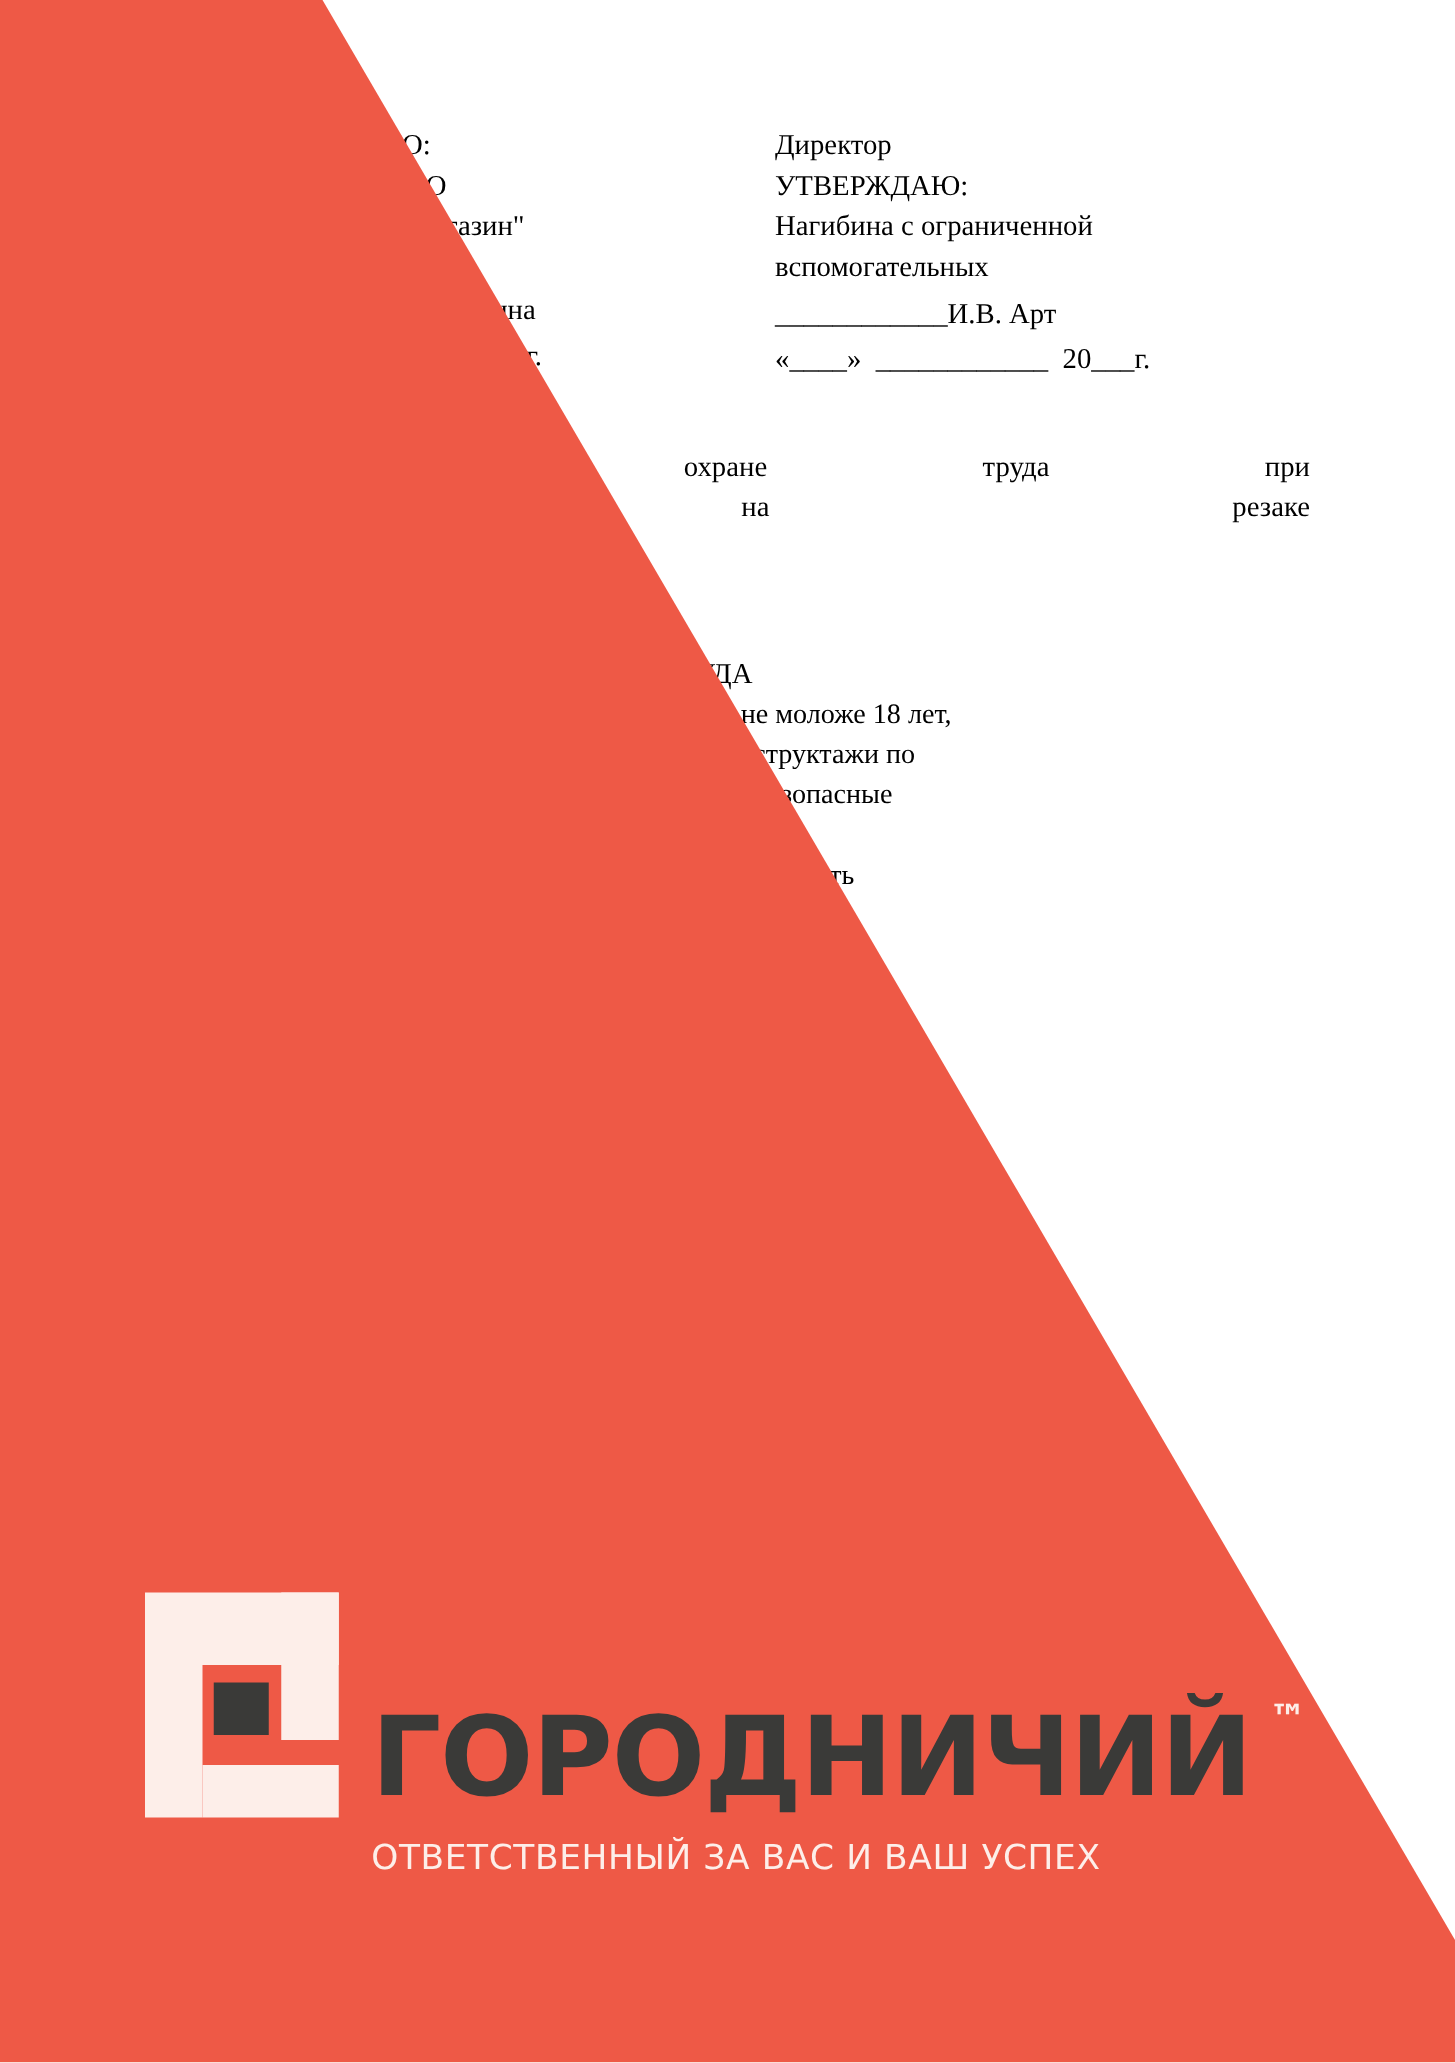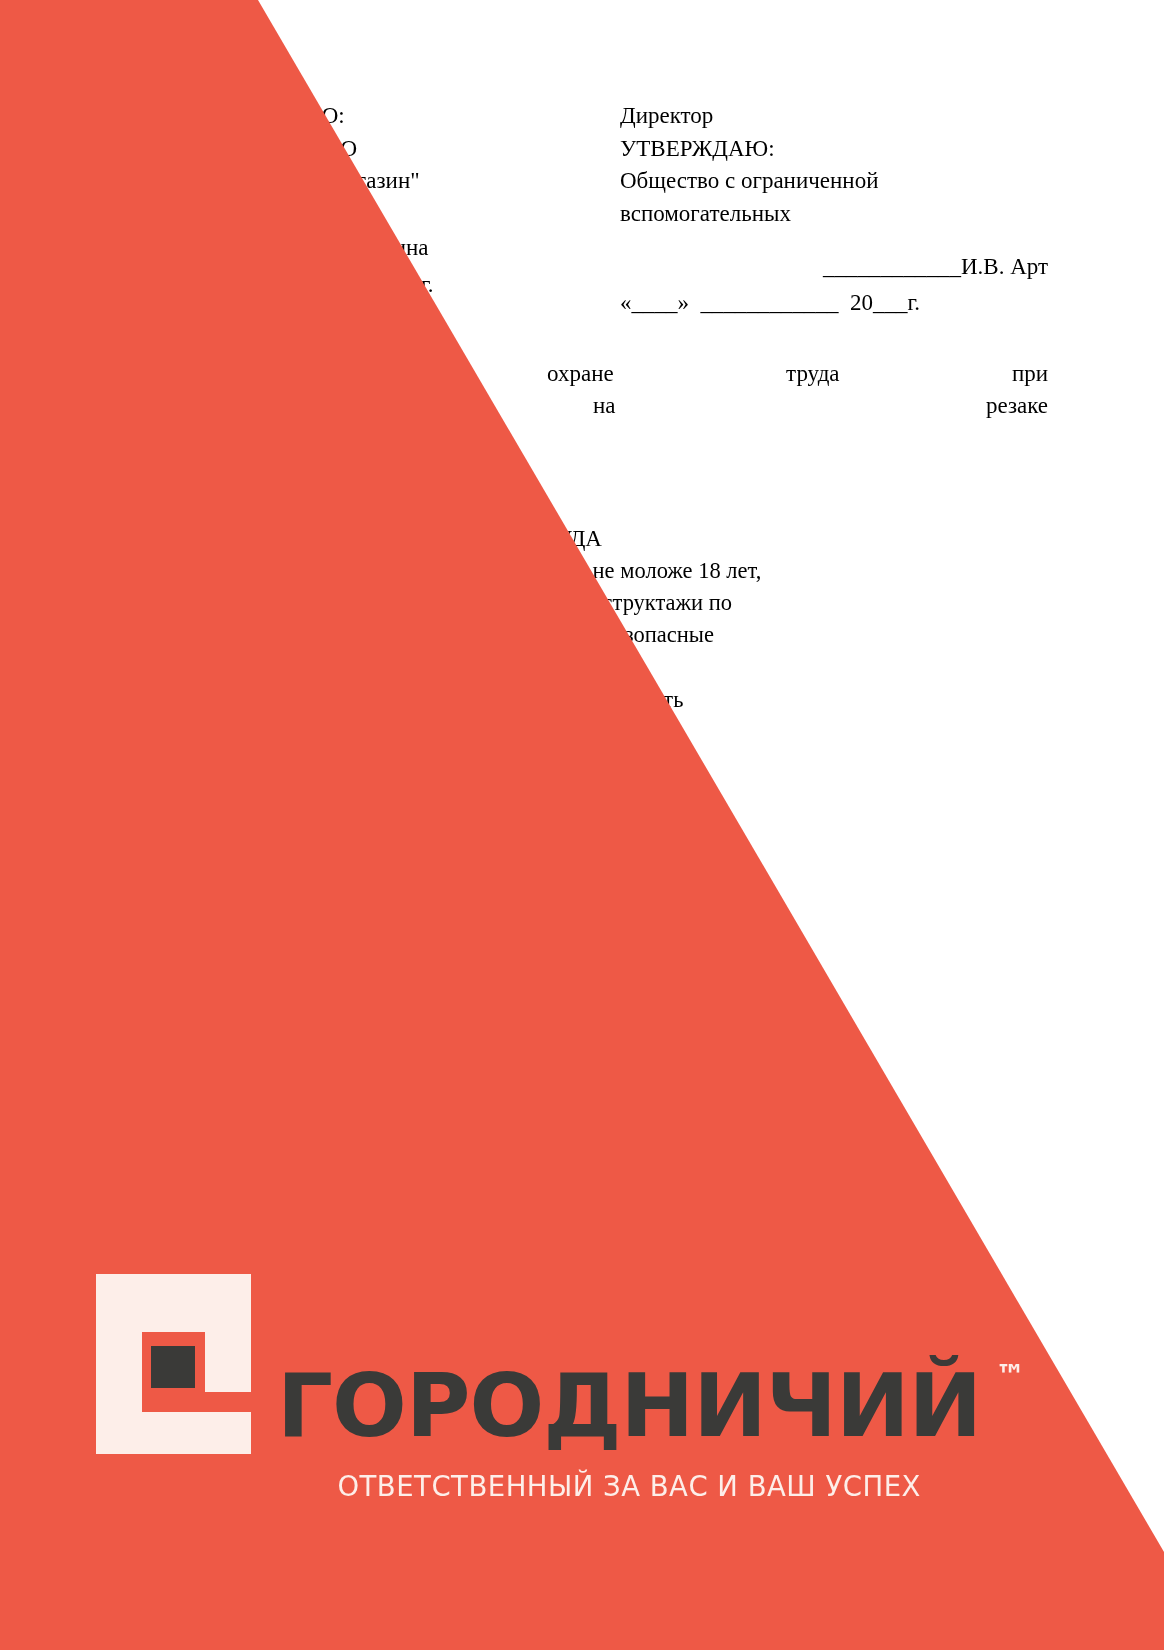--- a/index.html
+++ b/index.html
@@ -42,21 +42,21 @@
   }
   .hdr-col.right { padding-left: 24px; }
   .hdr-sign {
     margin-top: 34px;
     white-space: pre;
   }
   .hdr-date {
     margin-top: 4px;
     white-space: pre;
   }
-  .hdr-col.right .hdr-sign { margin-top: 20px; text-align: right; }
+  .hdr-col.right .hdr-sign { margin-top: 4px; }
 
   .title-block {
     position: absolute;
     top: 358px;
     left: 168px;
     width: 880px;
     text-align: justify;
     font-size: 23px;
     line-height: 1.38;
   }
@@ -101,25 +101,25 @@
     position: absolute;
     inset: 0;
     background: #ee5946;
     clip-path: polygon(0 0, 258px 0, 1164px 1552px, 1164px 1650px, 0 1650px);
     pointer-events: none;
   }
 
   
   .logo {
     position: absolute;
-    left: 96px;
+    left: 116px;
     bottom: 148px;
     display: flex;
     flex-direction: column;
-    align-items: center;
+    align-items: flex-start;
   }
   .logo-row {
     display: flex;
     flex-direction: row;
     align-items: flex-end;
   }
   .logo-mark {
     position: relative;
     width: 155px;
     height: 180px;
@@ -196,21 +196,21 @@
       <div class="hdr-col left">
         <div>СОГЛАСОВАНО:</div>
         <div>Председатель ППО</div>
         <div>ООО "ИнтернетМагазин"</div>
         <div class="hdr-sign">__________О.И. Нагибина</div>
         <div class="hdr-date">__»  ____________  20___г.</div>
       </div>
       <div class="hdr-col right">
         <div>Директор</div>
         <div>УТВЕРЖДАЮ:</div>
-        <div>Общество с ограниченной</div>
+        <div>Нагибина с ограниченной</div>
         <div>вспомогательных</div>
         <div class="hdr-sign">____________И.В. Арт</div>
         <div class="hdr-date">«____»  ____________  20___г.</div>
       </div>
     </div>
 
     <div class="title-block">
       <span class="tl">я по охране труда при</span>
       <span class="tl">работ на резаке</span>
       <span class="tl">па</span>

